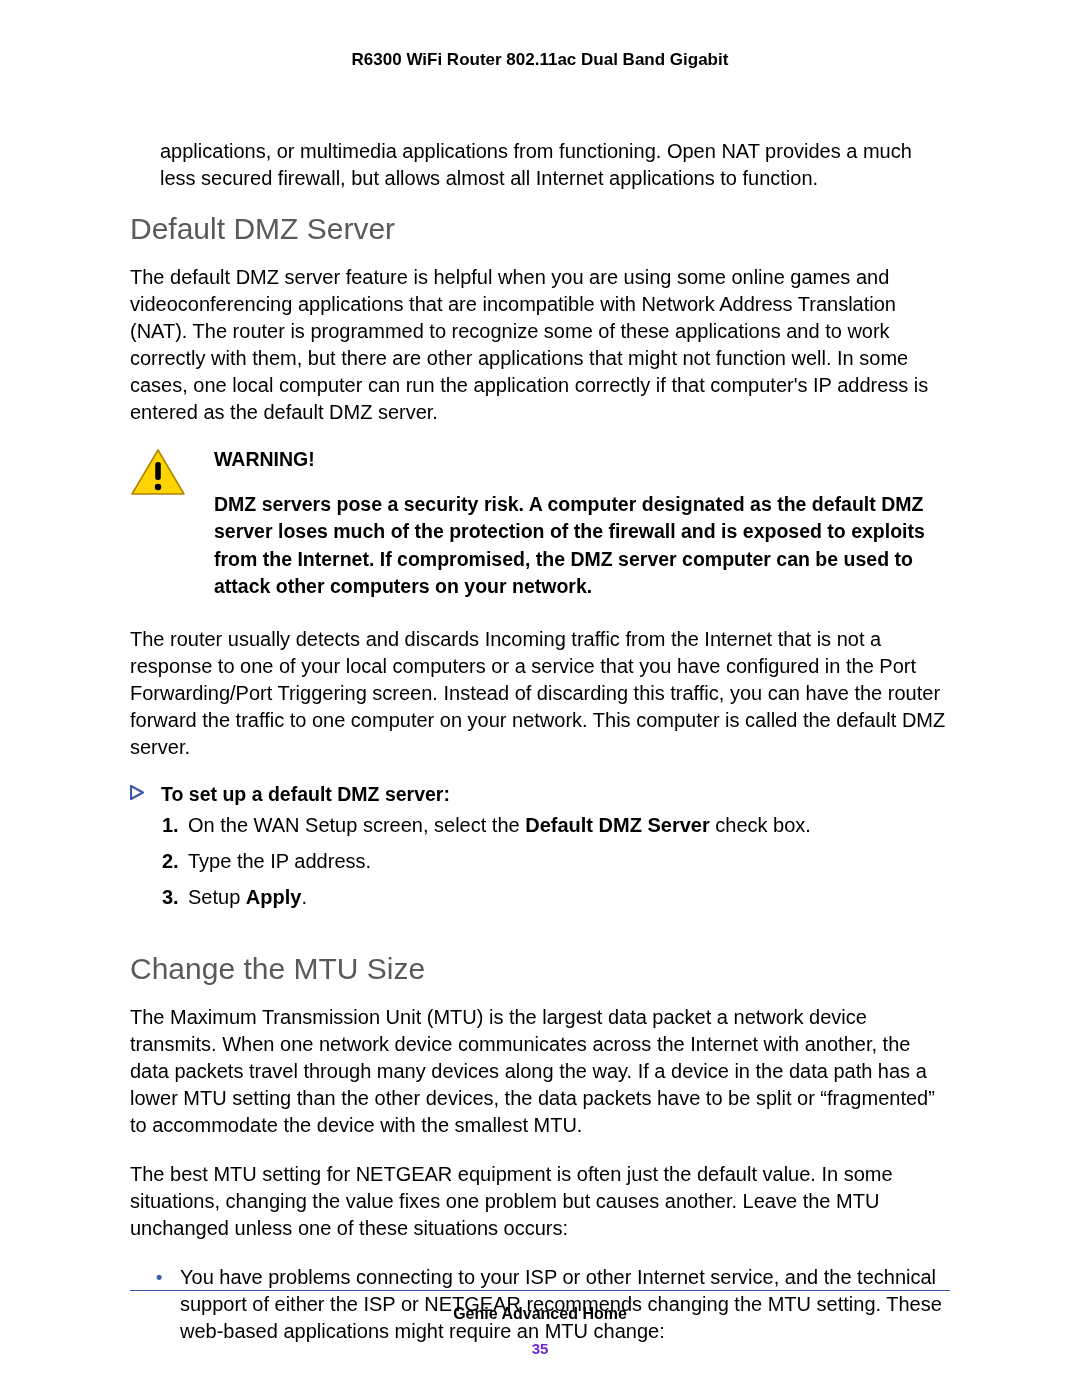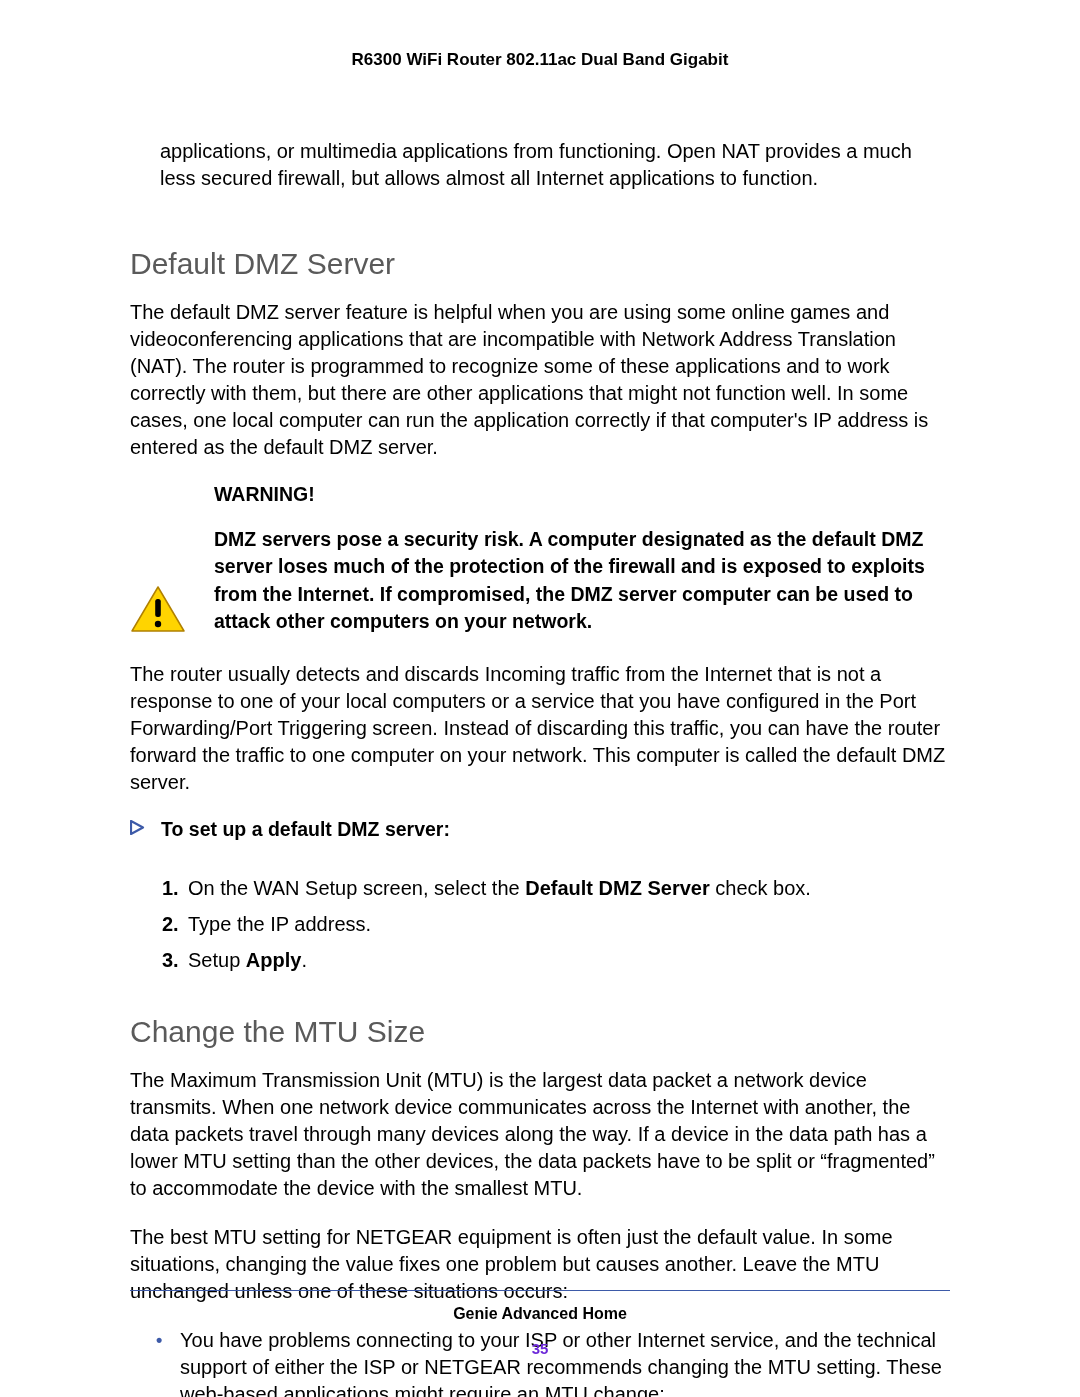--- a/index.html
+++ b/index.html
@@ -18,37 +18,37 @@
   }
   .doc-header {
     text-align: center;
     font-weight: bold;
     font-size: 17px;
     margin-bottom: 68px;
   }
   .intro-para {
     font-size: 20px;
     line-height: 1.35;
-    margin: 0 0 55px 30px;
+    margin: 0 0 20px 30px;
   }
   h2 {
     font-family: "Trebuchet MS", "Segoe UI", Verdana, sans-serif;
     font-weight: normal;
     font-size: 30px;
     color: #5a5a5a;
     margin: 0 0 18px 0;
   }
   .body-text {
     font-size: 20px;
     line-height: 1.35;
     margin: 0 0 22px 0;
   }
   .warning-block {
     display: flex;
-    align-items: flex-end;
+    align-items: flex-start;
     margin: 16px 0 26px 0;
   }
   .warning-icon {
     flex: 0 0 auto;
     margin-right: 28px;
     margin-left: 0;
   }
   .warning-icon svg { display: block; }
   .warning-text {
     font-size: 19.5px;
@@ -58,21 +58,21 @@
   .warning-title {
     font-weight: bold;
     margin: 0 0 20px 0;
     font-size: 19.5px;
   }
   .task-line {
     display: flex;
     align-items: flex-start;
     font-size: 19.5px;
     font-weight: bold;
-    margin: 0 0 32px 0;
+    margin: 0 0 4px 0;
   }
   .task-arrow {
     flex: 0 0 auto;
     margin-right: 16px;
     margin-top: 2px;
   }
   .task-arrow svg { display:block; }
   .steps {
     margin: 0 0 40px 32px;
     font-size: 20px;

